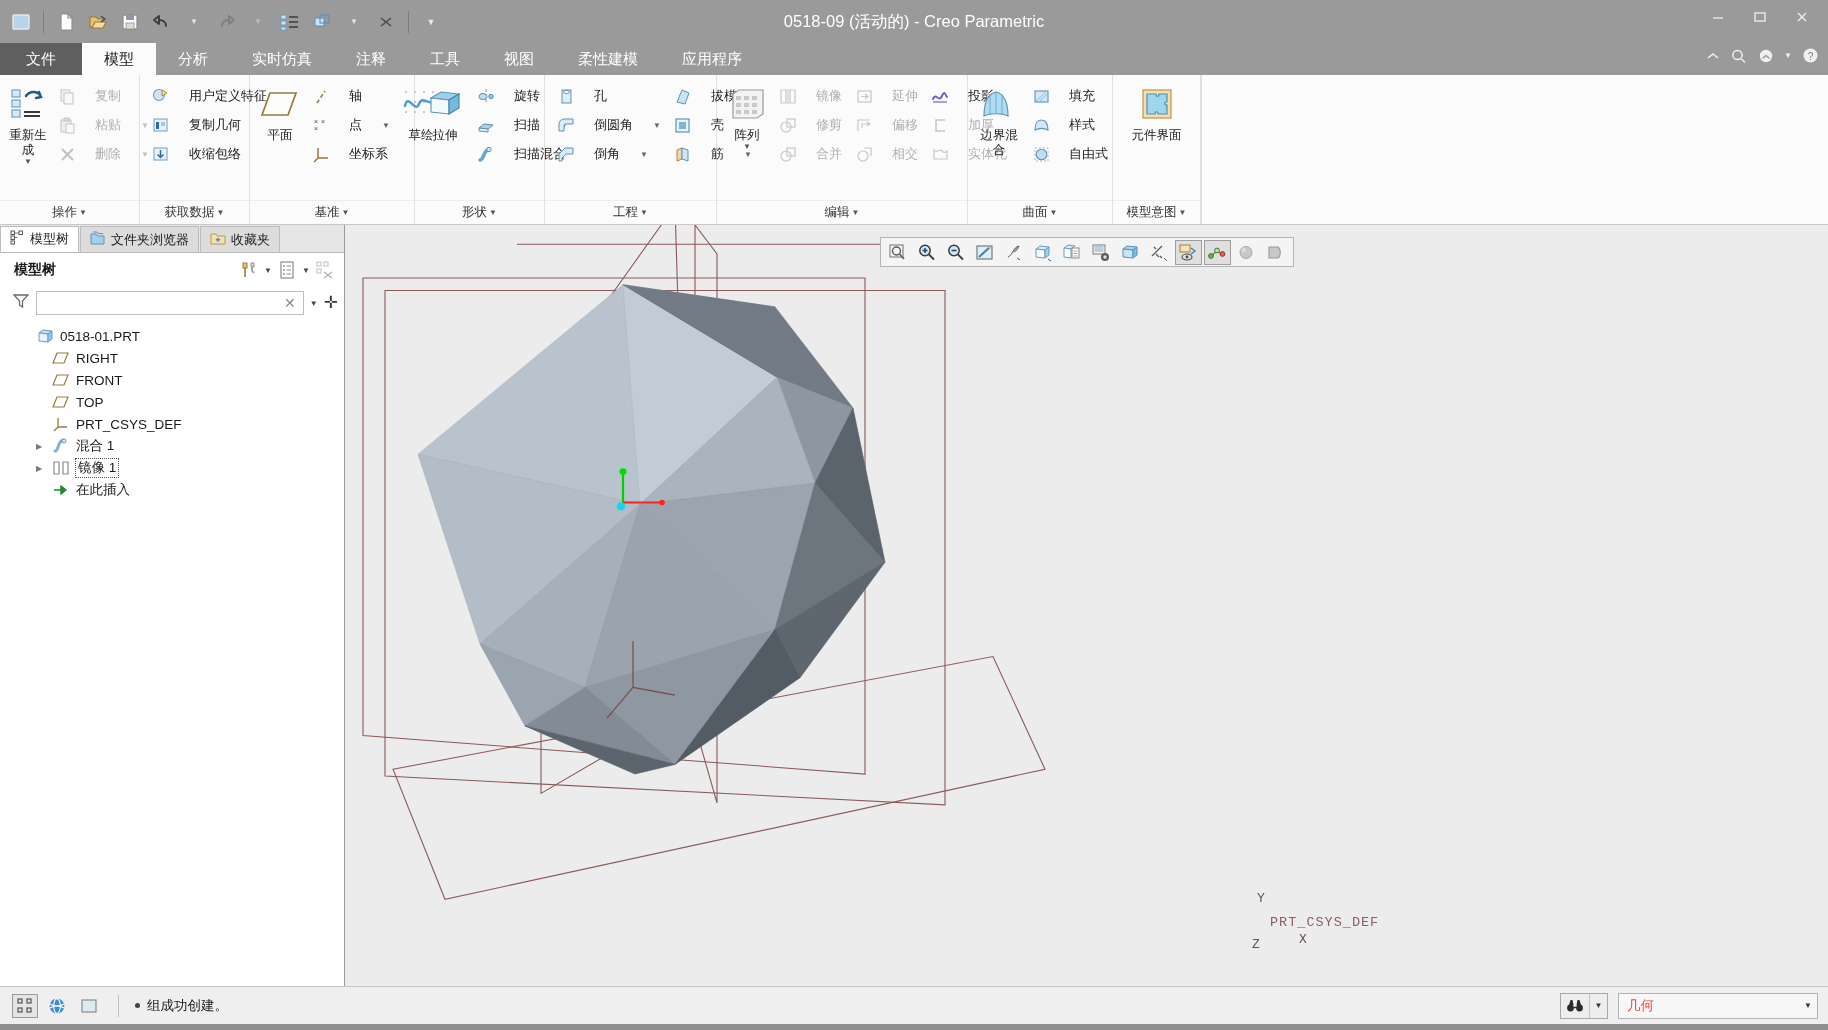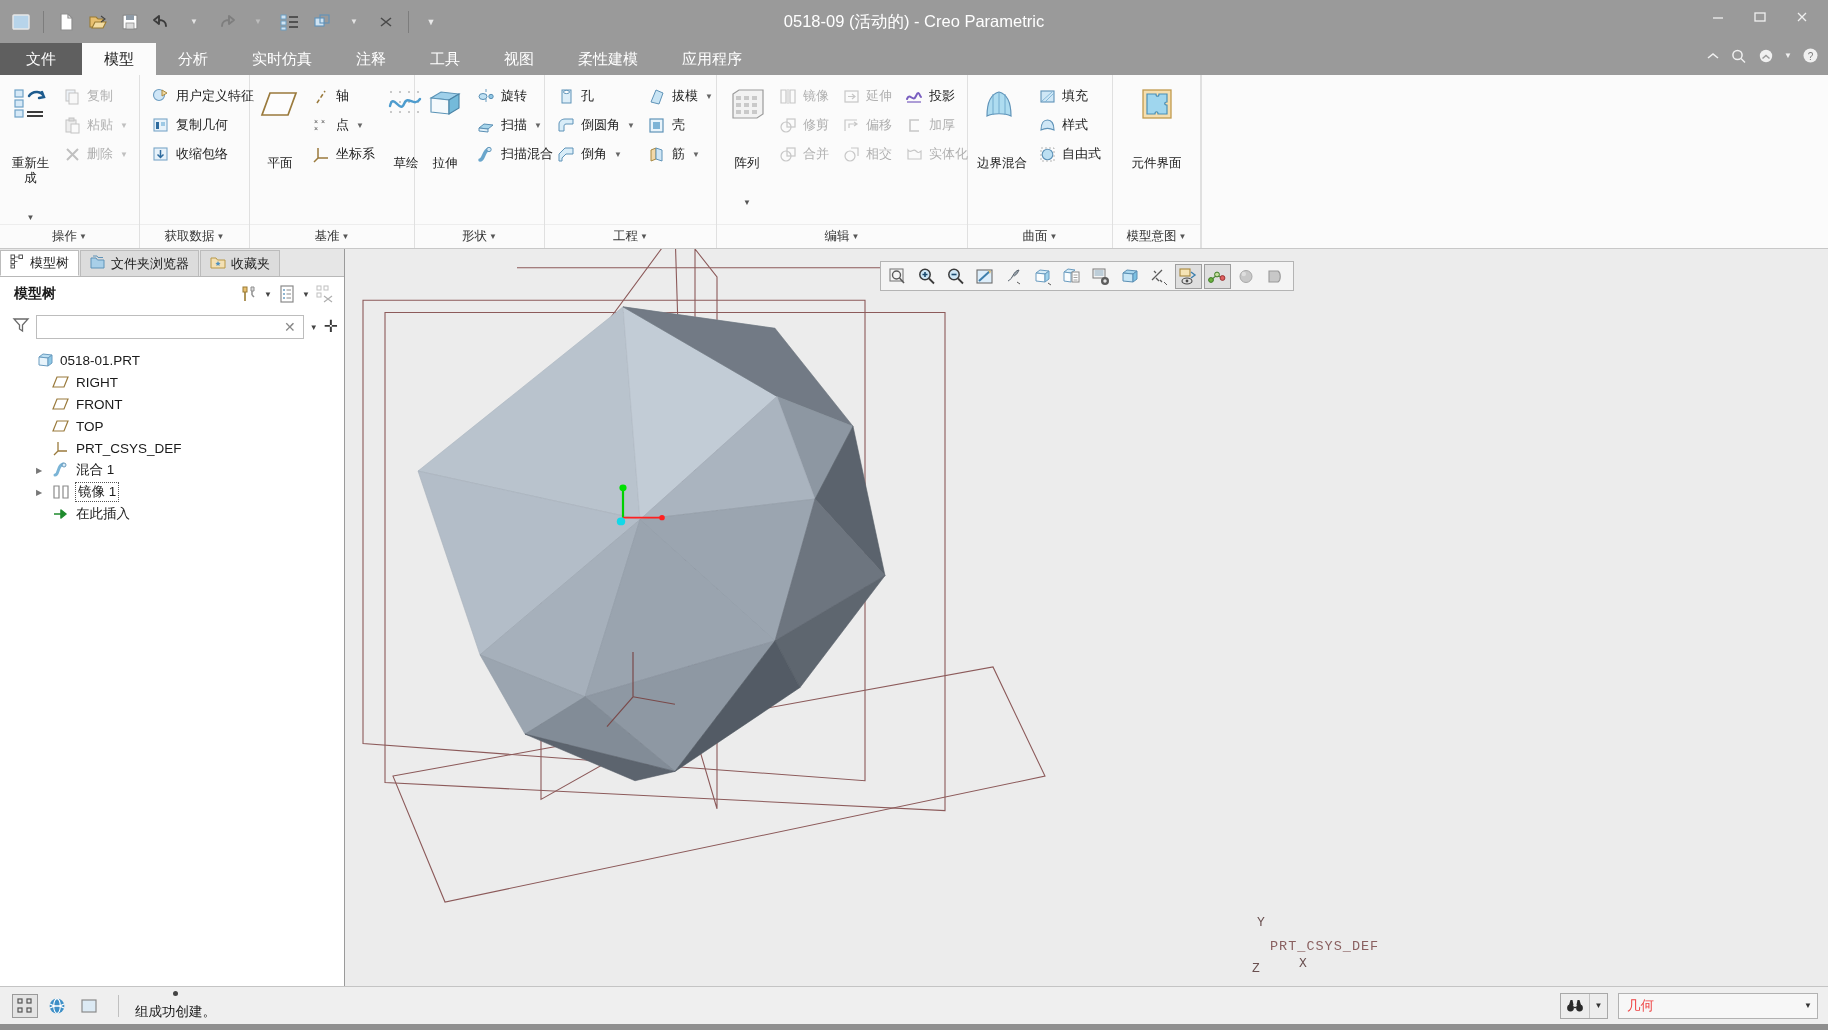--- a/index.html
+++ b/index.html
@@ -40,27 +40,27 @@
   .ribbon { background: #fbfbfb; border-bottom: 1px solid #c8c8c8;
             flex: 0 0 150px; display: flex; position: relative; }
   .rgroup { display: flex; flex-direction: column; border-right: 1px solid #e0e0e0;
             position: relative; }
   .rgroup-body { flex: 1; display: flex; align-items: flex-start; padding: 6px 6px 0 6px; gap: 2px; }
   .rgroup-label { height: 24px; display: flex; align-items: center; justify-content: center;
                   font-size: 12.5px; color: #333; border-top: 1px solid #ededed; gap: 2px; }
   .caret-sm { font-size: 8px; color: #555; }
 
   .bigbtn { width: 58px; display: flex; flex-direction: column; align-items: center;
-            padding: 2px 2px; cursor: default; gap: 28px; }
+            padding: 2px 2px; cursor: default; }
   .bigbtn .bi { height: 44px; display: flex; align-items: center; justify-content: center; }
   .bigbtn .bl { font-size: 12.5px; color: #222; text-align: center; line-height: 15px; margin-top: 1px; }
   .bigbtn .bc { font-size: 8px; color: #555; line-height: 8px; }
 
   .col { display: flex; flex-direction: column; gap: 1px; padding-top: 1px; }
-  .smbtn { height: 28px; display: flex; align-items: center; gap: 5px; padding: 0 5px;
+  .smbtn { height: 28px; display: flex; align-items: center; gap: 18px; padding: 0 5px;
            font-size: 13px; color: #1c1c1c; white-space: nowrap; cursor: default; }
   .smbtn .si { width: 20px; height: 20px; display: flex; align-items: center; justify-content: center;
                flex: 0 0 20px; }
   .smbtn.dis { color: #b0b0b0; }
   .smbtn .dd { font-size: 8px; color: #666; margin-left: 2px; }
   .smbtn.dis .dd { color: #c0c0c0; }
 
   
   .main { flex: 1; display: flex; min-height: 0; background: #f0abfc; }
 
@@ -107,21 +107,21 @@
   .gtb.on { background: #dfdfdf; border: 1px solid #9e9e9e; }
 
   
   .statusbar { height: 38px; flex: 0 0 38px; background: #efefef;
                border-top: 1px solid #c4c4c4; display: flex; align-items: center;
                position: relative; }
   .sb-icons { display: flex; align-items: center; gap: 6px; padding-left: 12px; }
   .sb-ic { width: 26px; height: 24px; display: flex; align-items: center; justify-content: center; }
   .sb-ic.on { border: 1px solid #9a9a9a; background: #e4e4e4; }
   .sb-sep { width: 1px; height: 22px; background: #c0c0c0; margin: 0 10px; }
-  .sb-msg { font-size: 13.5px; color: #1a1a1a; display: flex; align-items: center; gap: 7px; flex-direction: column; }
+  .sb-msg { font-size: 13.5px; color: #1a1a1a; display: flex; align-items: center; gap: 7px; }
   .sb-dot { width: 5px; height: 5px; border-radius: 50%; background: #444; display: inline-block; }
   .sb-right { position: absolute; right: 0; top: 0; bottom: 0; display: flex; align-items: center; }
   .sb-find { display: flex; align-items: center; border: 1px solid #a8a8a8; background: #ededed;
              height: 26px; margin-right: 10px; }
   .sb-find .fb { width: 28px; height: 24px; display: flex; align-items: center; justify-content: center; }
   .sb-find .fc { width: 18px; height: 24px; display: flex; align-items: center;
                  justify-content: center; font-size: 8px; color: #333; border-left: 1px solid #c4c4c4;}
   .sb-sel { display: flex; align-items: center; border: 1px solid #b2b2b2; background: #f7f7f7;
             height: 26px; width: 200px; margin-right: 10px; }
   .sb-sel .sv { flex: 1; font-size: 13.5px; color: #ef4444; padding-left: 8px; }

